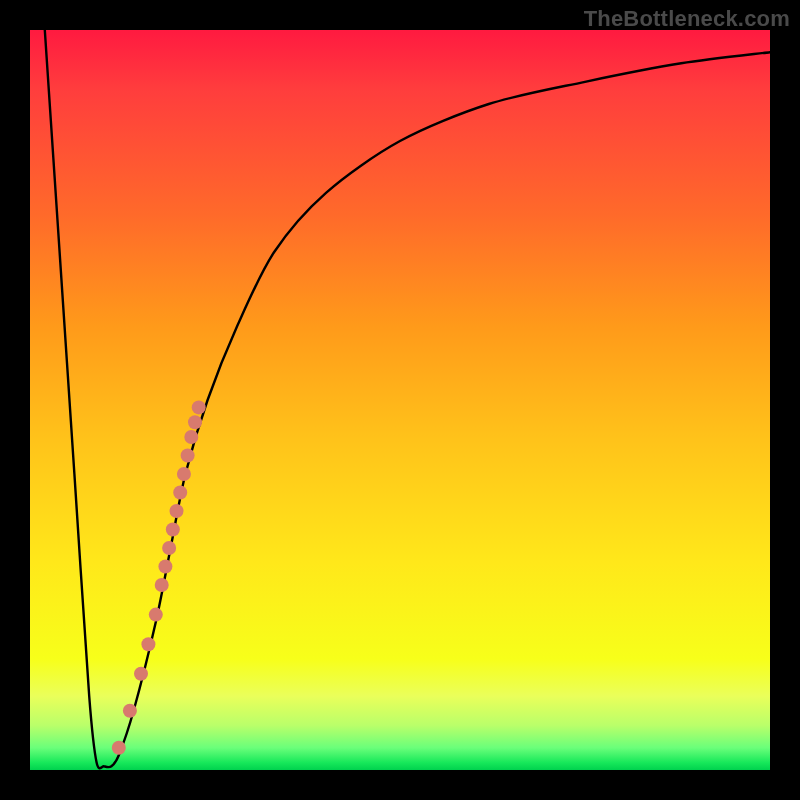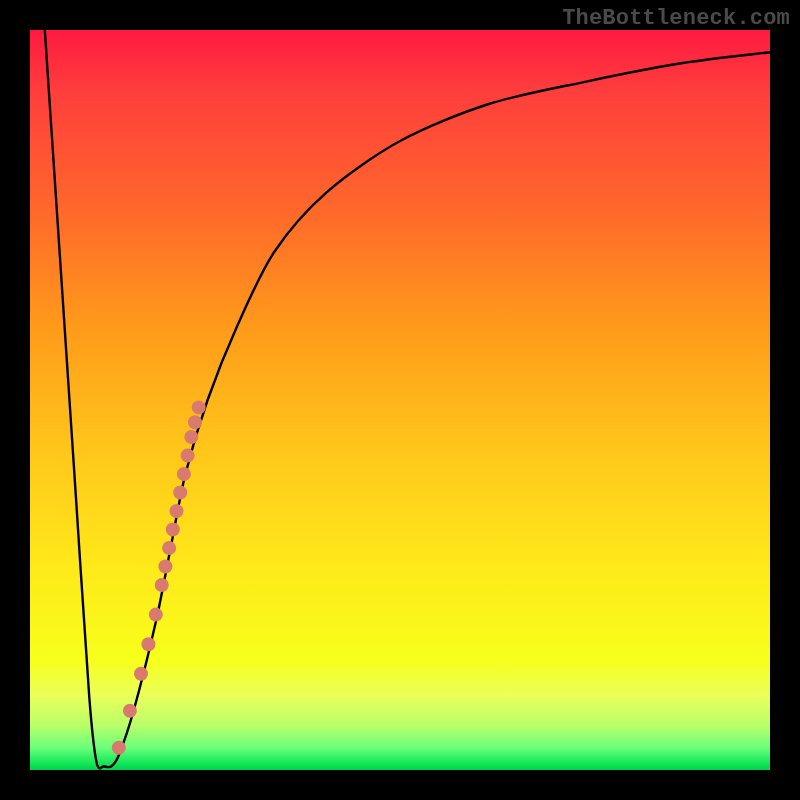--- a/index.html
+++ b/index.html
@@ -41,21 +41,20 @@
   }
   .watermark {
     position: absolute;
     top: 6px;
     right: 10px;
     color: #4a4a4a;
     font-size: 22px;
     font-weight: 600;
     letter-spacing: 0.2px;
     user-select: none;
-    font-family: Liberation Mono, monospace;
   }
   svg.curve {
     position: absolute;
     left: 0;
     top: 0;
     width: 740px;
     height: 740px;
     overflow: visible;
   }
 </style>

